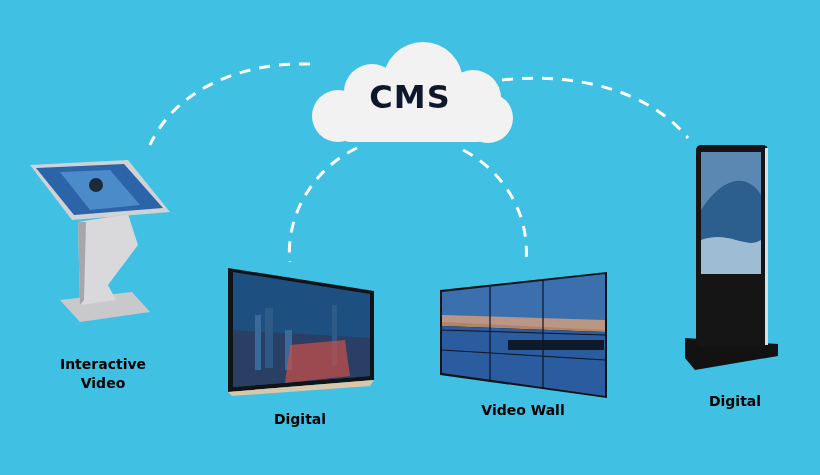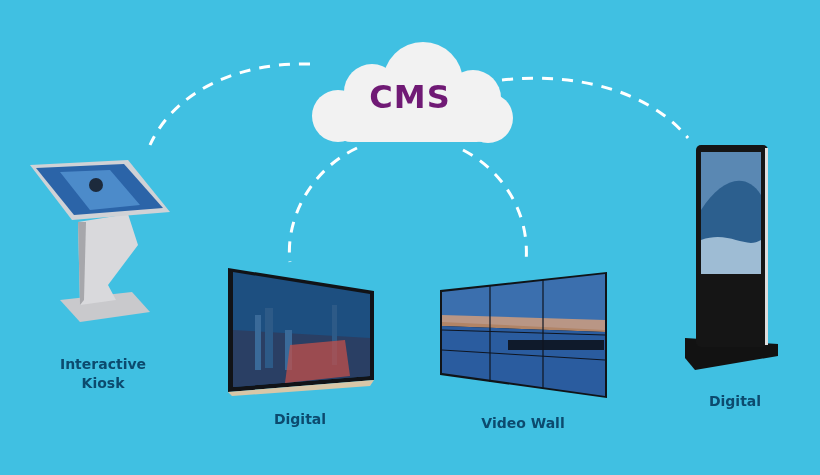--- a/index.html
+++ b/index.html
@@ -1,19 +1,19 @@
 <!DOCTYPE html>
 <html><head>
 <meta charset="utf-8">
 <style>
   html, body { margin:0; padding:0; }
   body { width:820px; height:475px; background:#40c0e2; position:relative; overflow:hidden; font-family:"DejaVu Sans","Liberation Sans",sans-serif; }
   .canvas { position:absolute; left:0; top:0; width:820px; height:475px; }
-  .label { position:absolute; color:#0c4a6e; font-weight:bold; font-size:14px; line-height:19px; text-align:center; white-space:nowrap; }
-  .cms-text { position:absolute; left:340px; top:78px; width:140px; text-align:center; color:#701a75; font-weight:bold; font-size:32px; letter-spacing:1px; font-family:"DejaVu Sans",sans-serif; }
+  .label { position:absolute; color:#000000; font-weight:bold; font-size:14px; line-height:19px; text-align:center; white-space:nowrap; }
+  .cms-text { position:absolute; left:340px; top:78px; width:140px; text-align:center; color:#0f172a; font-weight:bold; font-size:32px; letter-spacing:1px; font-family:"DejaVu Sans",sans-serif; }
 </style>
 </head>
 <body>
 
 <svg class="canvas" width="820" height="475" viewBox="0 0 820 475">
 
   <g fill="none" stroke="#ffffff" stroke-width="3" stroke-dasharray="11 9" stroke-linecap="butt">
     <path d="M310,64 C240,62 175,90 150,145"></path>
     <path d="M357,148 C310,170 285,220 290,262"></path>
     <path d="M463,150 C505,172 530,215 526,262"></path>
@@ -70,26 +70,26 @@
     <rect x="701" y="152" width="60" height="122" fill="#5a88b3"></rect>
     <path d="M701,210 C720,180 745,170 761,195 L761,274 L701,274 Z" fill="#2c5f8e"></path>
     <path d="M701,240 C730,230 745,250 761,240 L761,274 L701,274 Z" fill="#bcd3e6" opacity="0.8"></path>
   </g>
 </svg>
 
 <div class="cms-text">CMS</div>
 
 <div class="label" style="left:48px; top:355px; width:110px;">
   <div>Interactive</div>
-  <div>Kiosk</div>
+  <div>Video</div>
 </div>
 
 <div class="label" style="left:250px; top:410px; width:100px;">
   <div>Digital</div>
 </div>
 
-<div class="label" style="left:468px; top:414px; width:110px;">
+<div class="label" style="left:468px; top:401px; width:110px;">
   <div>Video Wall</div>
 </div>
 
 <div class="label" style="left:685px; top:392px; width:100px;">
   <div>Digital</div>
 </div>
 
 </body></html>

